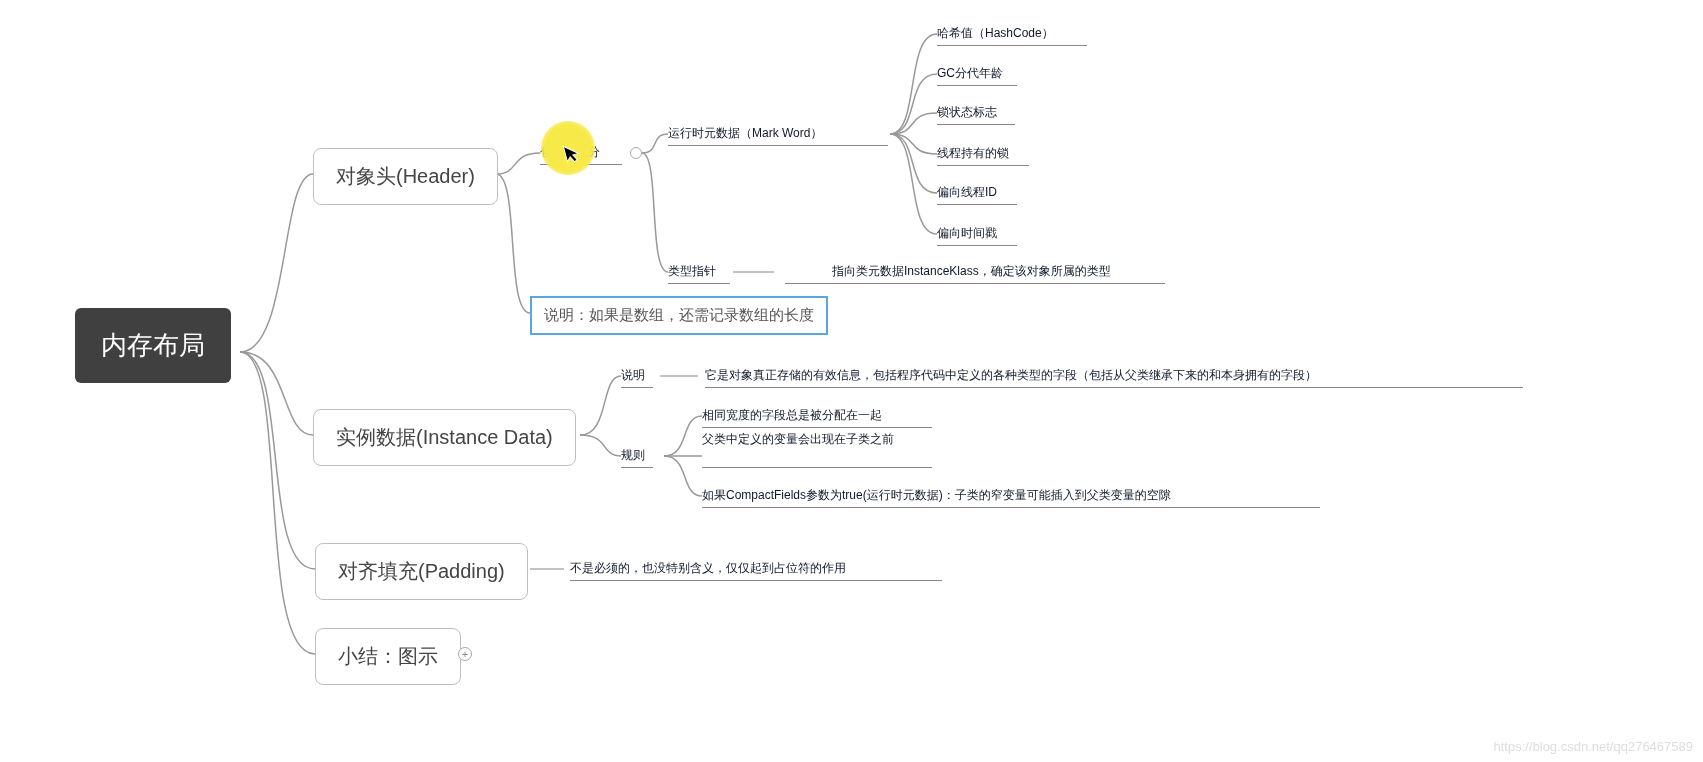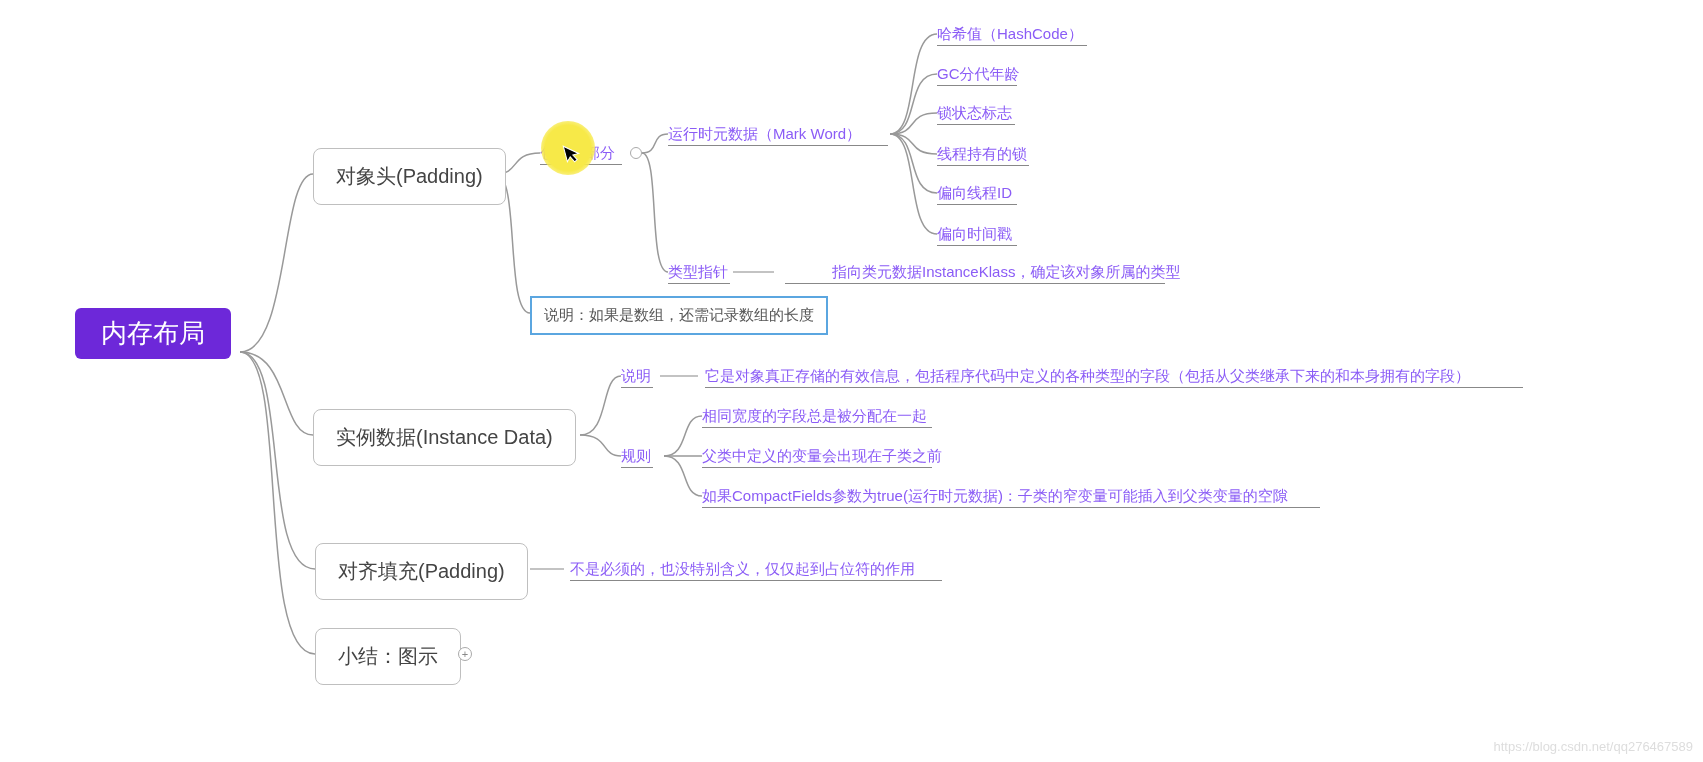--- a/index.html
+++ b/index.html
@@ -6,30 +6,30 @@
     body {
       width: 1703px;
       height: 762px;
       background: #ffffff;
       font-family: "Microsoft YaHei", -apple-system, sans-serif;
       position: relative;
       overflow: hidden;
     }
     .node {
       position: absolute;
-      font-size: 15px;
-      color: #8b5cf6;
+      font-size: 12px;
+      color: #0f172a;
       white-space: nowrap;
     }
     .root-node {
       position: absolute;
-      background: #6d28d9;
+      background: #404040;
       color: #fff;
       font-size: 26px;
-      padding: 8px 26px;
+      padding: 20px 26px;
       border-radius: 6px;
       font-weight: 400;
     }
     .box-node {
       position: absolute;
       background: #fff;
       border: 1.5px solid #bfbfbf;
       border-radius: 8px;
       padding: 14px 22px;
       font-size: 20px;
@@ -136,21 +136,21 @@
     <line x1="660" y1="376" x2="698" y2="376"></line>
     <line x1="530" y1="569" x2="564" y2="569"></line>
   </g>
 </svg>
 
 <div class="root-node" style="left:75px; top:308px;">
   <span>内存布局</span>
 </div>
 
 <div class="box-node" style="left:313px; top:148px;">
-  <span>对象头(Padding)</span>
+  <span>对象头(Header)</span>
 </div>
 <div class="box-node" style="left:313px; top:409px;">
   <span>实例数据(Instance Data)</span>
 </div>
 <div class="box-node" style="left:315px; top:543px;">
   <span>对齐填充(Padding)</span>
 </div>
 <div class="box-node" style="left:315px; top:628px;">
   <span>小结：图示</span>
 </div>
@@ -224,21 +224,21 @@
 <div class="node" style="left:621px; top:447px;">
   <span>规则</span>
 </div>
 <div class="line-under" style="left:621px; top:467px; width:32px;"></div>
 
 <div class="node" style="left:702px; top:407px;">
   <span>相同宽度的字段总是被分配在一起</span>
 </div>
 <div class="line-under" style="left:702px; top:427px; width:230px;"></div>
 
-<div class="node" style="left:702px; top:447px;">
+<div class="node" style="left:702px; top:431px;">
   <span>父类中定义的变量会出现在子类之前</span>
 </div>
 <div class="line-under" style="left:702px; top:467px; width:230px;"></div>
 
 <div class="node" style="left:702px; top:487px;">
   <span>如果CompactFields参数为true(运行时元数据)：子类的窄变量可能插入到父类变量的空隙</span>
 </div>
 <div class="line-under" style="left:702px; top:507px; width:618px;"></div>
 
 <div class="node" style="left:570px; top:560px;">

